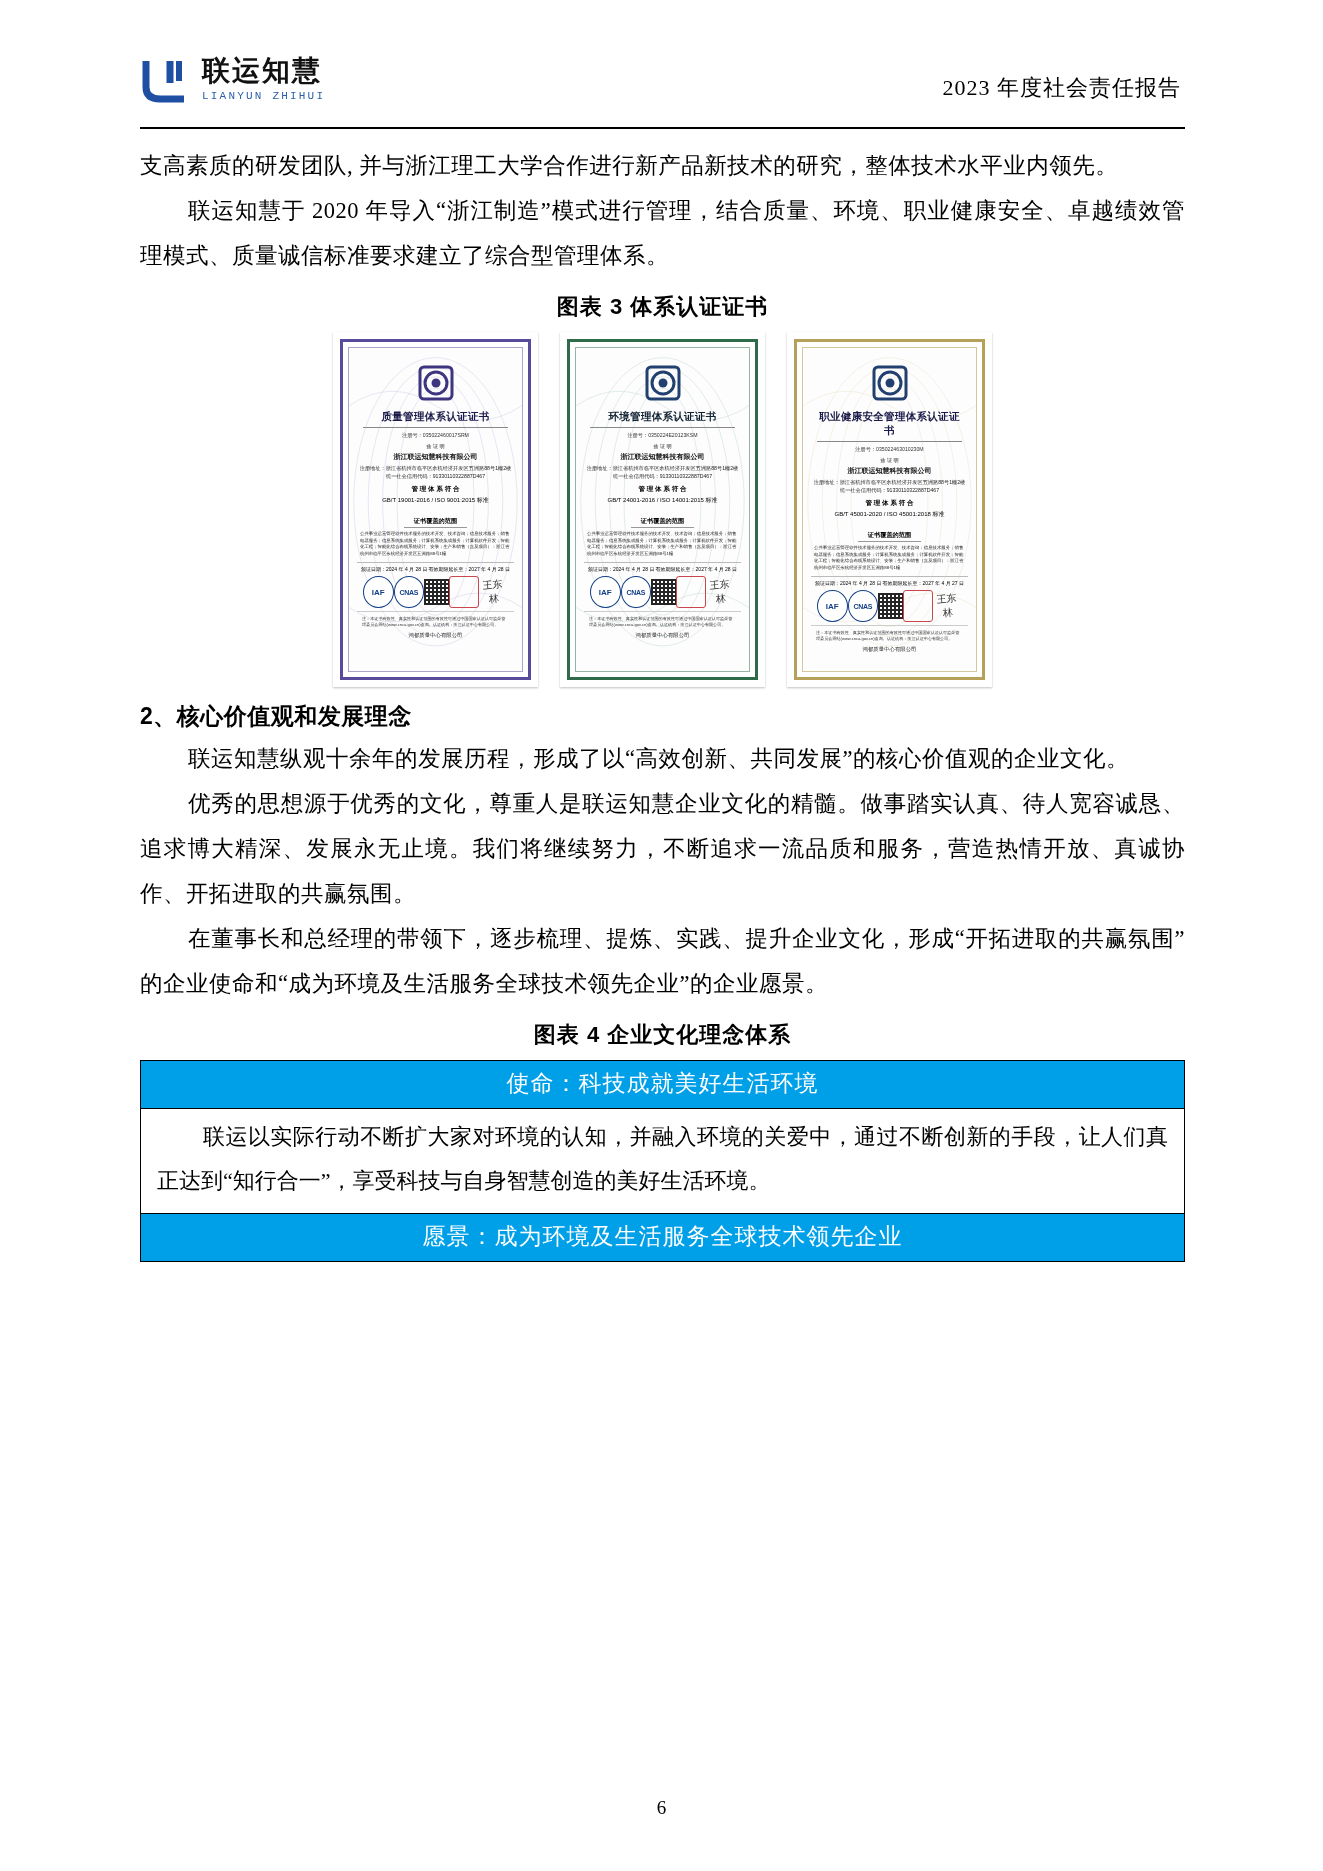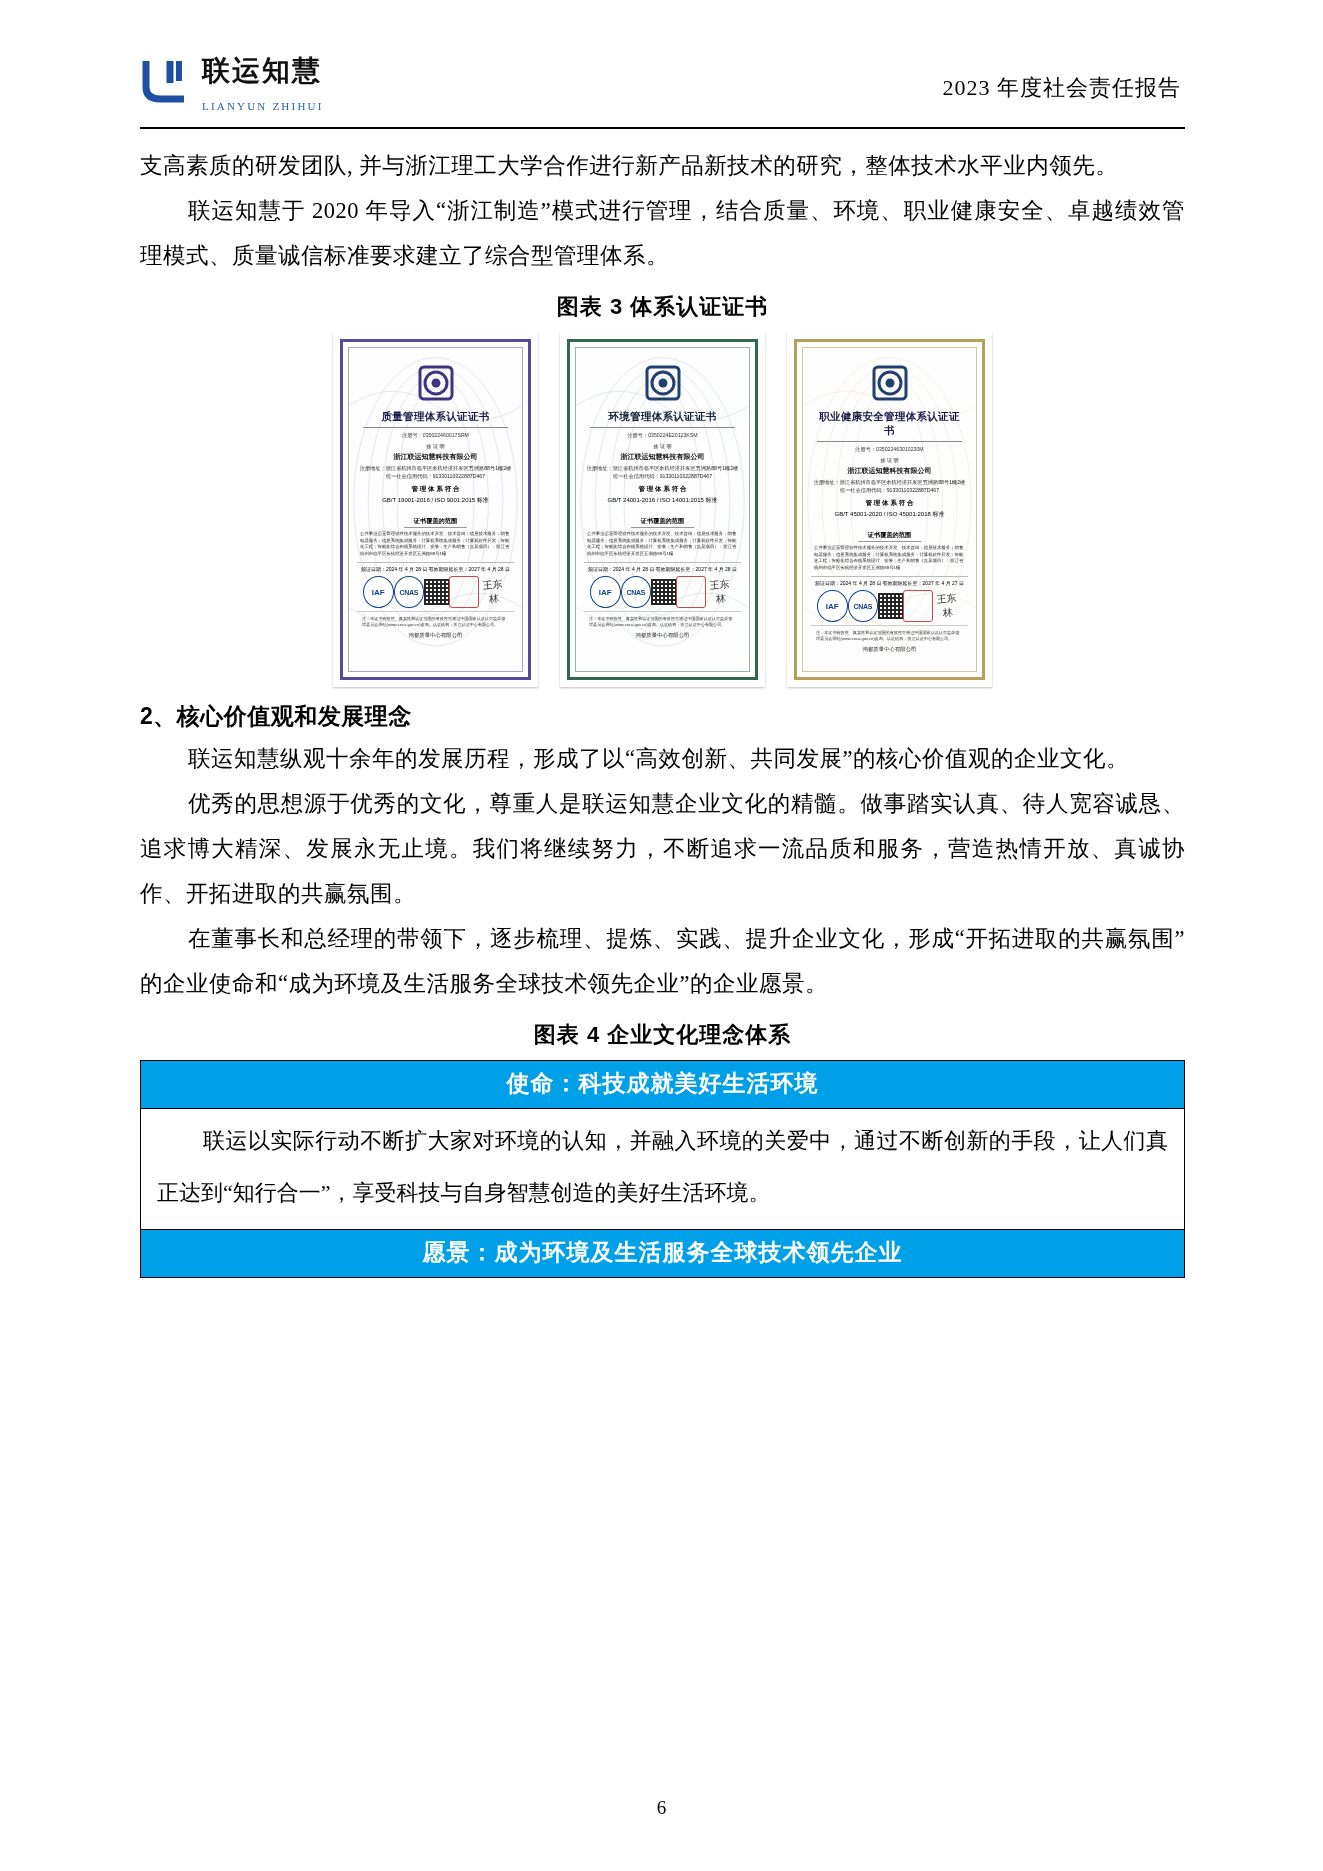--- a/index.html
+++ b/index.html
@@ -55,25 +55,25 @@
     line-height: 1;
   }
   .logo-cn {
     font-family: "Liberation Sans", sans-serif;
     font-weight: bold;
     font-size: 28px;
     letter-spacing: 2px;
     color: #111;
   }
   .logo-en {
-    font-family: Liberation Serif, serif;
+    font-family: Liberation Mono, monospace;
     font-size: 11px;
     letter-spacing: 2.2px;
     color: #2a5fa8;
-    margin-top: 16px;
+    margin-top: 6px;
   }
   .header-title {
     font-size: 22px;
     padding-top: 18px;
     padding-right: 4px;
     letter-spacing: 1px;
   }
   
   .para {
     font-size: 22.5px;
@@ -277,30 +277,30 @@
     width: 1045px;
     margin-top: 4px;
   }
   .culture-table td {
     border: 1px solid #000;
     padding: 0;
   }
   .ct-head {
     background: #00a0e9;
     color: #ffffff;
-    font-weight: bold;
+    font-weight: normal;
     font-family: "Liberation Sans", sans-serif;
     font-size: 23px;
     text-align: center;
     padding: 7px 0 9px 0 !important;
     letter-spacing: 1px;
   }
   .ct-body {
     font-size: 22px;
-    line-height: 52px;
+    line-height: 44px;
     text-align: justify;
     padding: 6px 16px 10px 16px !important;
     text-indent: 46px;
   }
   .page-number {
     position: absolute;
     bottom: 52px;
     left: 0;
     width: 100%;
     text-align: center;

